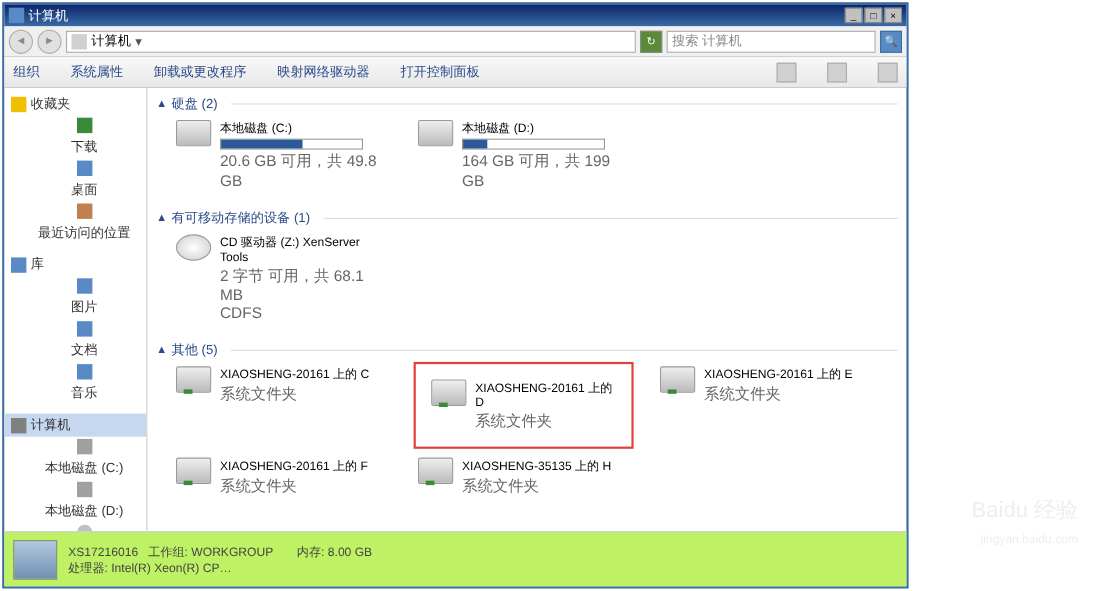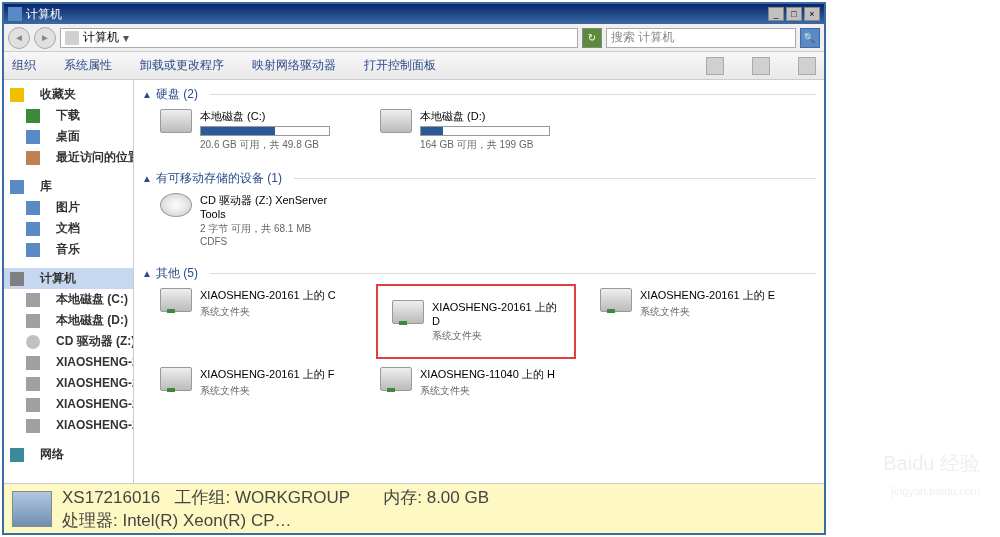--- a/index.html
+++ b/index.html
@@ -15,55 +15,55 @@
 .addrbar .cicon { width: 14px; height: 14px; background: #d0d0d0; }
 .addrbar .dd { color: #555; }
 .refresh { width: 20px; height: 20px; border: 1px solid #888; background: #5a8a3a; display: flex; align-items: center; justify-content: center; color: #fff; font-size: 10px; }
 .searchbar { width: 190px; height: 20px; border: 1px solid #aaa; background: #fff; padding: 0 4px; color: #888; display: flex; align-items: center; }
 .searchbtn { width: 20px; height: 20px; border: 1px solid #3a6ba5; background: #5a8ac5; display: flex; align-items: center; justify-content: center; color: #fff; font-size: 10px; }
 .toolbar { height: 28px; background: linear-gradient(#f8f8f8,#e8e8e8); border-bottom: 1px solid #ccc; display: flex; align-items: center; padding: 0 8px; gap: 28px; font-size: 12px; color: #2a4a8a; }
 .toolbar .tspacer { margin-left: auto; }
 .toolbar .ticon2 { width: 18px; height: 18px; background: #d0d0d0; border: 1px solid #aaa; }
 .body { flex: 1; display: flex; overflow: hidden; }
 .sidebar { width: 130px; background: #fff; border-right: 1px solid #ccc; overflow: hidden; padding: 4px 0; }
-.side-sec { font-size: 12px; color: #333; padding: 2px 6px; display: flex; align-items: center; gap: 16px; white-space: nowrap; font-weight: bold; }
+.side-sec { font-size: 12px; color: #333; padding: 2px 6px; display: flex; align-items: center; gap: 4px; white-space: nowrap; }
 .side-sec.sel { background: #c5d8f0; }
 .side-sec .ic { width: 14px; height: 14px; flex-shrink: 0; }
 .ic-star { background: #f0c000; }
 .ic-dl { background: #3a8a3a; }
 .ic-desk { background: #5a8ac5; }
 .ic-recent { background: #c08050; }
 .ic-lib { background: #5a8ac5; }
 .ic-vid { background: #5a8ac5; }
 .ic-pic { background: #5a8ac5; }
 .ic-doc { background: #5a8ac5; }
 .ic-mus { background: #5a8ac5; }
 .ic-comp { background: #808080; }
 .ic-disk { background: #a0a0a0; }
 .ic-cd { background: #c0c0c0; border-radius: 50%; }
 .ic-net { background: #3a8a9a; }
-.side-indent { padding-left: 22px; }
+.side-indent { padding-left: 22px; flex-direction: column; }
 .side-gap { height: 8px; }
 .content { flex: 1; overflow: auto; padding: 4px 8px; }
 .group { margin-bottom: 12px; }
 .ghdr { display: flex; align-items: center; gap: 4px; font-size: 12px; color: #2a4a8a; padding: 2px 0; }
 .ghdr .tri { font-size: 10px; }
 .ghdr .gline { flex: 1; height: 1px; background: #ddd; margin-left: 8px; }
 .gitems { display: flex; flex-wrap: wrap; gap: 4px 20px; padding-left: 14px; }
 .drive { width: 200px; display: flex; gap: 8px; padding: 4px; }
 .drive.hl { border: 2px solid #e04040; padding: 14px; }
 .drive .dicon { width: 32px; height: 24px; background: linear-gradient(#eee,#bbb); border: 1px solid #999; border-radius: 2px; flex-shrink: 0; position: relative; }
 .drive .dicon.cd { border-radius: 50%; background: radial-gradient(#fff,#ccc); }
 .drive .dicon.net::after { content: ""; position: absolute; bottom: -2px; left: 6px; width: 8px; height: 4px; background: #3a8a3a; }
 .drive .dinfo { flex: 1; font-size: 11px; }
 .drive .dname { color: #000; margin-bottom: 2px; }
 .drive .dbar { width: 130px; height: 10px; border: 1px solid #999; background: #fff; margin-bottom: 2px; position: relative; }
 .drive .dbar .dfill { height: 100%; background: #2a5a9a; }
-.drive .dsub { color: #666; font-size: 10px; }
-.statusbar { height: 50px; border-top: 1px solid #ccc; background: #fef9c3; display: flex; align-items: center; padding: 4px 8px; gap: 10px; font-size: 17px; color: #444; }
+.drive .dsub { color: #666; font-size: 14px; }
+.statusbar { height: 50px; border-top: 1px solid #ccc; background: #bef264; display: flex; align-items: center; padding: 4px 8px; gap: 10px; font-size: 11px; color: #444; }
 .statusbar .sicon { width: 40px; height: 36px; background: linear-gradient(#b0c8e0,#7090b0); border: 1px solid #888; }
 .watermark { position: absolute; right: 20px; bottom: 60px; font-size: 20px; color: #ddd; opacity: 0.5; pointer-events: none; }
 .watermark2 { position: absolute; right: 20px; bottom: 40px; font-size: 11px; color: #ddd; opacity: 0.5; pointer-events: none; }
 </style>
 </head>
 <body>
 
 <div class="window">
 
   <div class="titlebar">
@@ -259,21 +259,21 @@
           <div class="drive">
             <div class="dicon net"></div>
             <div class="dinfo">
                 <div class="dname">XIAOSHENG-20161 上的 F</div>
                 <div class="dsub">系统文件夹</div>
               </div>
           </div>
           <div class="drive">
             <div class="dicon net"></div>
             <div class="dinfo">
-                <div class="dname">XIAOSHENG-11040 上的 H</div>
+                <div class="dname">XIAOSHENG-35135 上的 H</div>
                 <div class="dsub">系统文件夹</div>
               </div>
           </div>
         </div>
       </div>
 
     </div>
   </div>
 
   <div class="statusbar">

